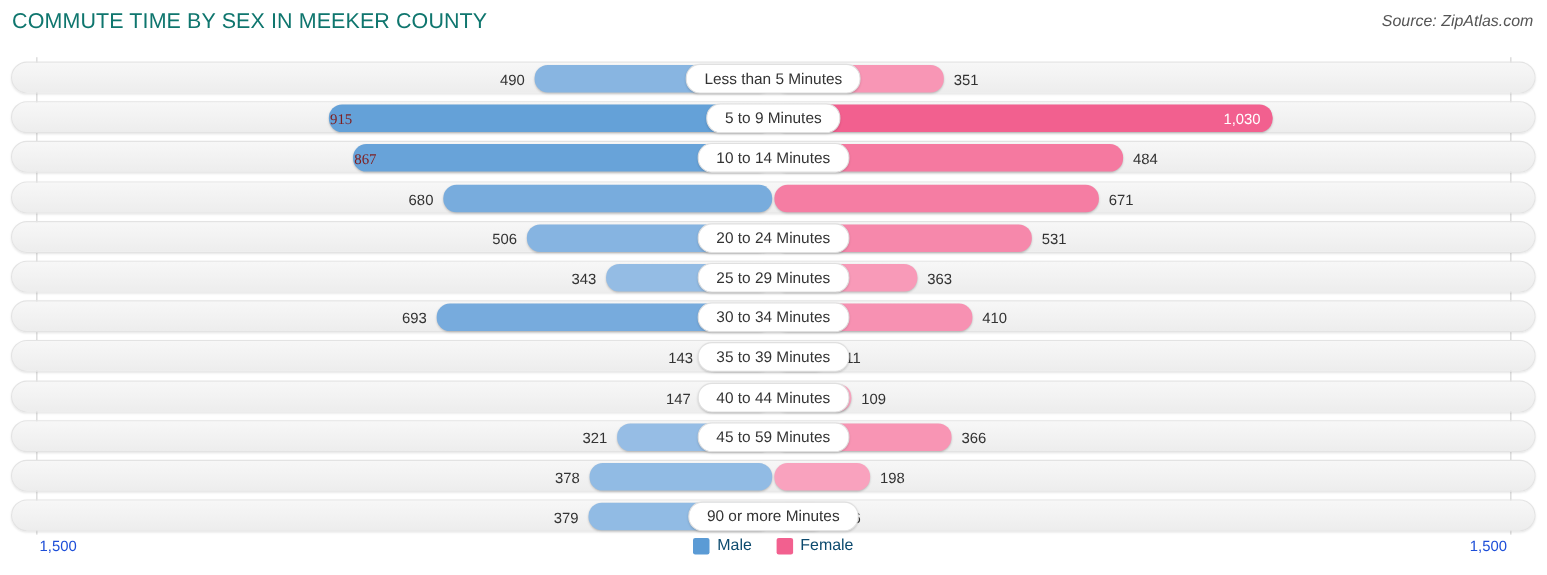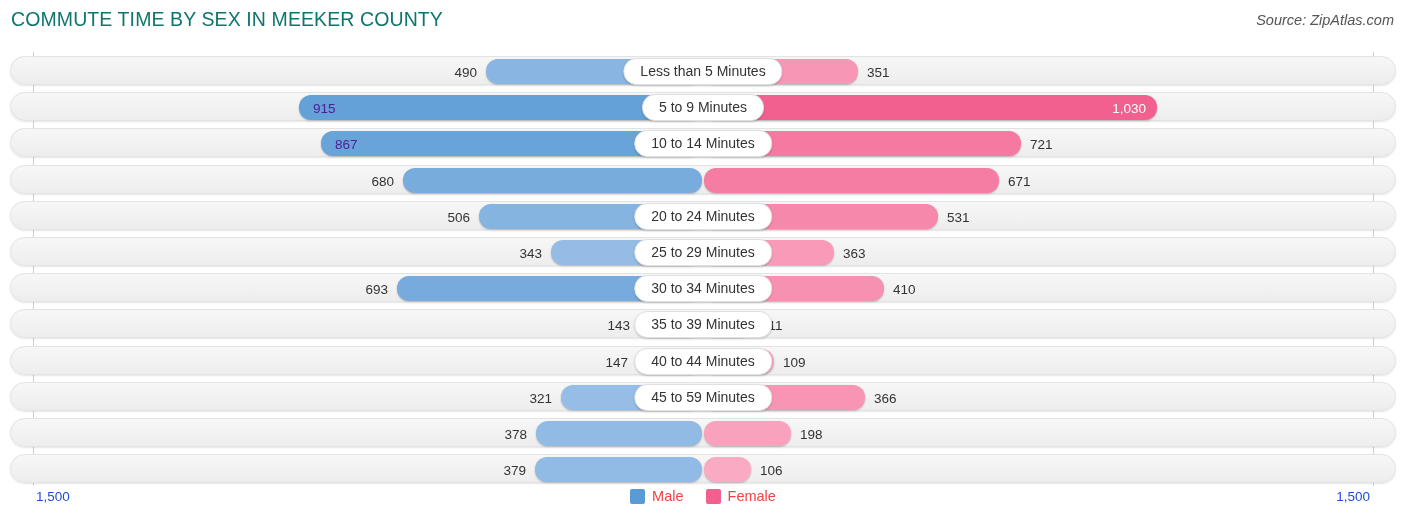--- a/index.html
+++ b/index.html
@@ -88,21 +88,21 @@
     position: absolute;
     top: 2px;
     height: 23px;
     line-height: 23px;
     font-size: 13.5px;
     color: #333333;
     white-space: nowrap;
   }
   .val.out-left  { right: 100%; padding-right: 9px; }
   .val.out-right { left: 100%;  padding-left: 9px; }
-  .val.in-left   { left: 0;  padding-left: 14px;  color: #4c1d95; }
+  .val.in-left   { left: 0;  padding-left: 1px;  color: #7f1d1d; font-family: Liberation Serif, serif; }
   .val.in-right  { right: 0; padding-right: 11px; color: #ffffff; }
 
   
   .pill {
     position: absolute;
     top: 1px;
     left: 50%;
     transform: translateX(-50%);
     height: 25px;
     line-height: 25px;
@@ -150,21 +150,21 @@
     gap: 7px;
   }
   .swatch {
     width: 15px;
     height: 15px;
     border-radius: 2px;
     display: inline-block;
   }
   .legend-label {
     font-size: 14.5px;
-    color: #ef4444;
+    color: #0c4a6e;
   }
 </style>
 </head>
 <body>
 
 <div id="chart-root">
 
   <div class="chart-title">COMMUTE TIME BY SEX IN MEEKER COUNTY</div>
   <div class="chart-source">Source: ZipAtlas.com</div>
 
@@ -187,21 +187,21 @@
         <div class="bar female" style="width: 453px; background: rgb(242, 96, 143);">
           <span class="val in-right">1,030</span>
         </div>
         <div class="pill">5 to 9 Minutes</div>
       </div>
       <div class="row" style="top: 76.4px;">
         <div class="bar male" style="width: 381px; background: rgb(104, 163, 217);">
           <span class="val in-left">867</span>
         </div>
         <div class="bar female" style="width: 317px; background: rgb(245, 121, 160);">
-          <span class="val out-right">721</span>
+          <span class="val out-right">484</span>
         </div>
         <div class="pill">10 to 14 Minutes</div>
       </div>
       <div class="row" style="top: 112.6px;">
         <div class="bar male" style="width: 299px; background: rgb(120, 172, 221);">
           <span class="val out-left">680</span>
         </div>
         <div class="bar female" style="width: 295px; background: rgb(245, 125, 163);">
           <span class="val out-right">671</span>
         </div>
@@ -268,20 +268,21 @@
           <span class="val out-right">198</span>
         </div>
       </div>
       <div class="row" style="top: 402.2px;">
         <div class="bar male" style="width: 167px; background: rgb(145, 187, 228);">
           <span class="val out-left">379</span>
         </div>
         <div class="bar female" style="width: 47px; background: rgb(250, 170, 195);">
           <span class="val out-right">106</span>
         </div>
+        <div class="pill">90 or more Minutes</div>
       </div>
     </div>
 
   <div class="footer">
     <div class="axis-tick left">1,500</div>
     <div class="axis-tick right">1,500</div>
     <div class="legend" id="legend">
         <div class="legend-entry">
           <span class="swatch" style="background: rgb(91, 155, 213);"></span>
           <span class="legend-label">Male</span>

